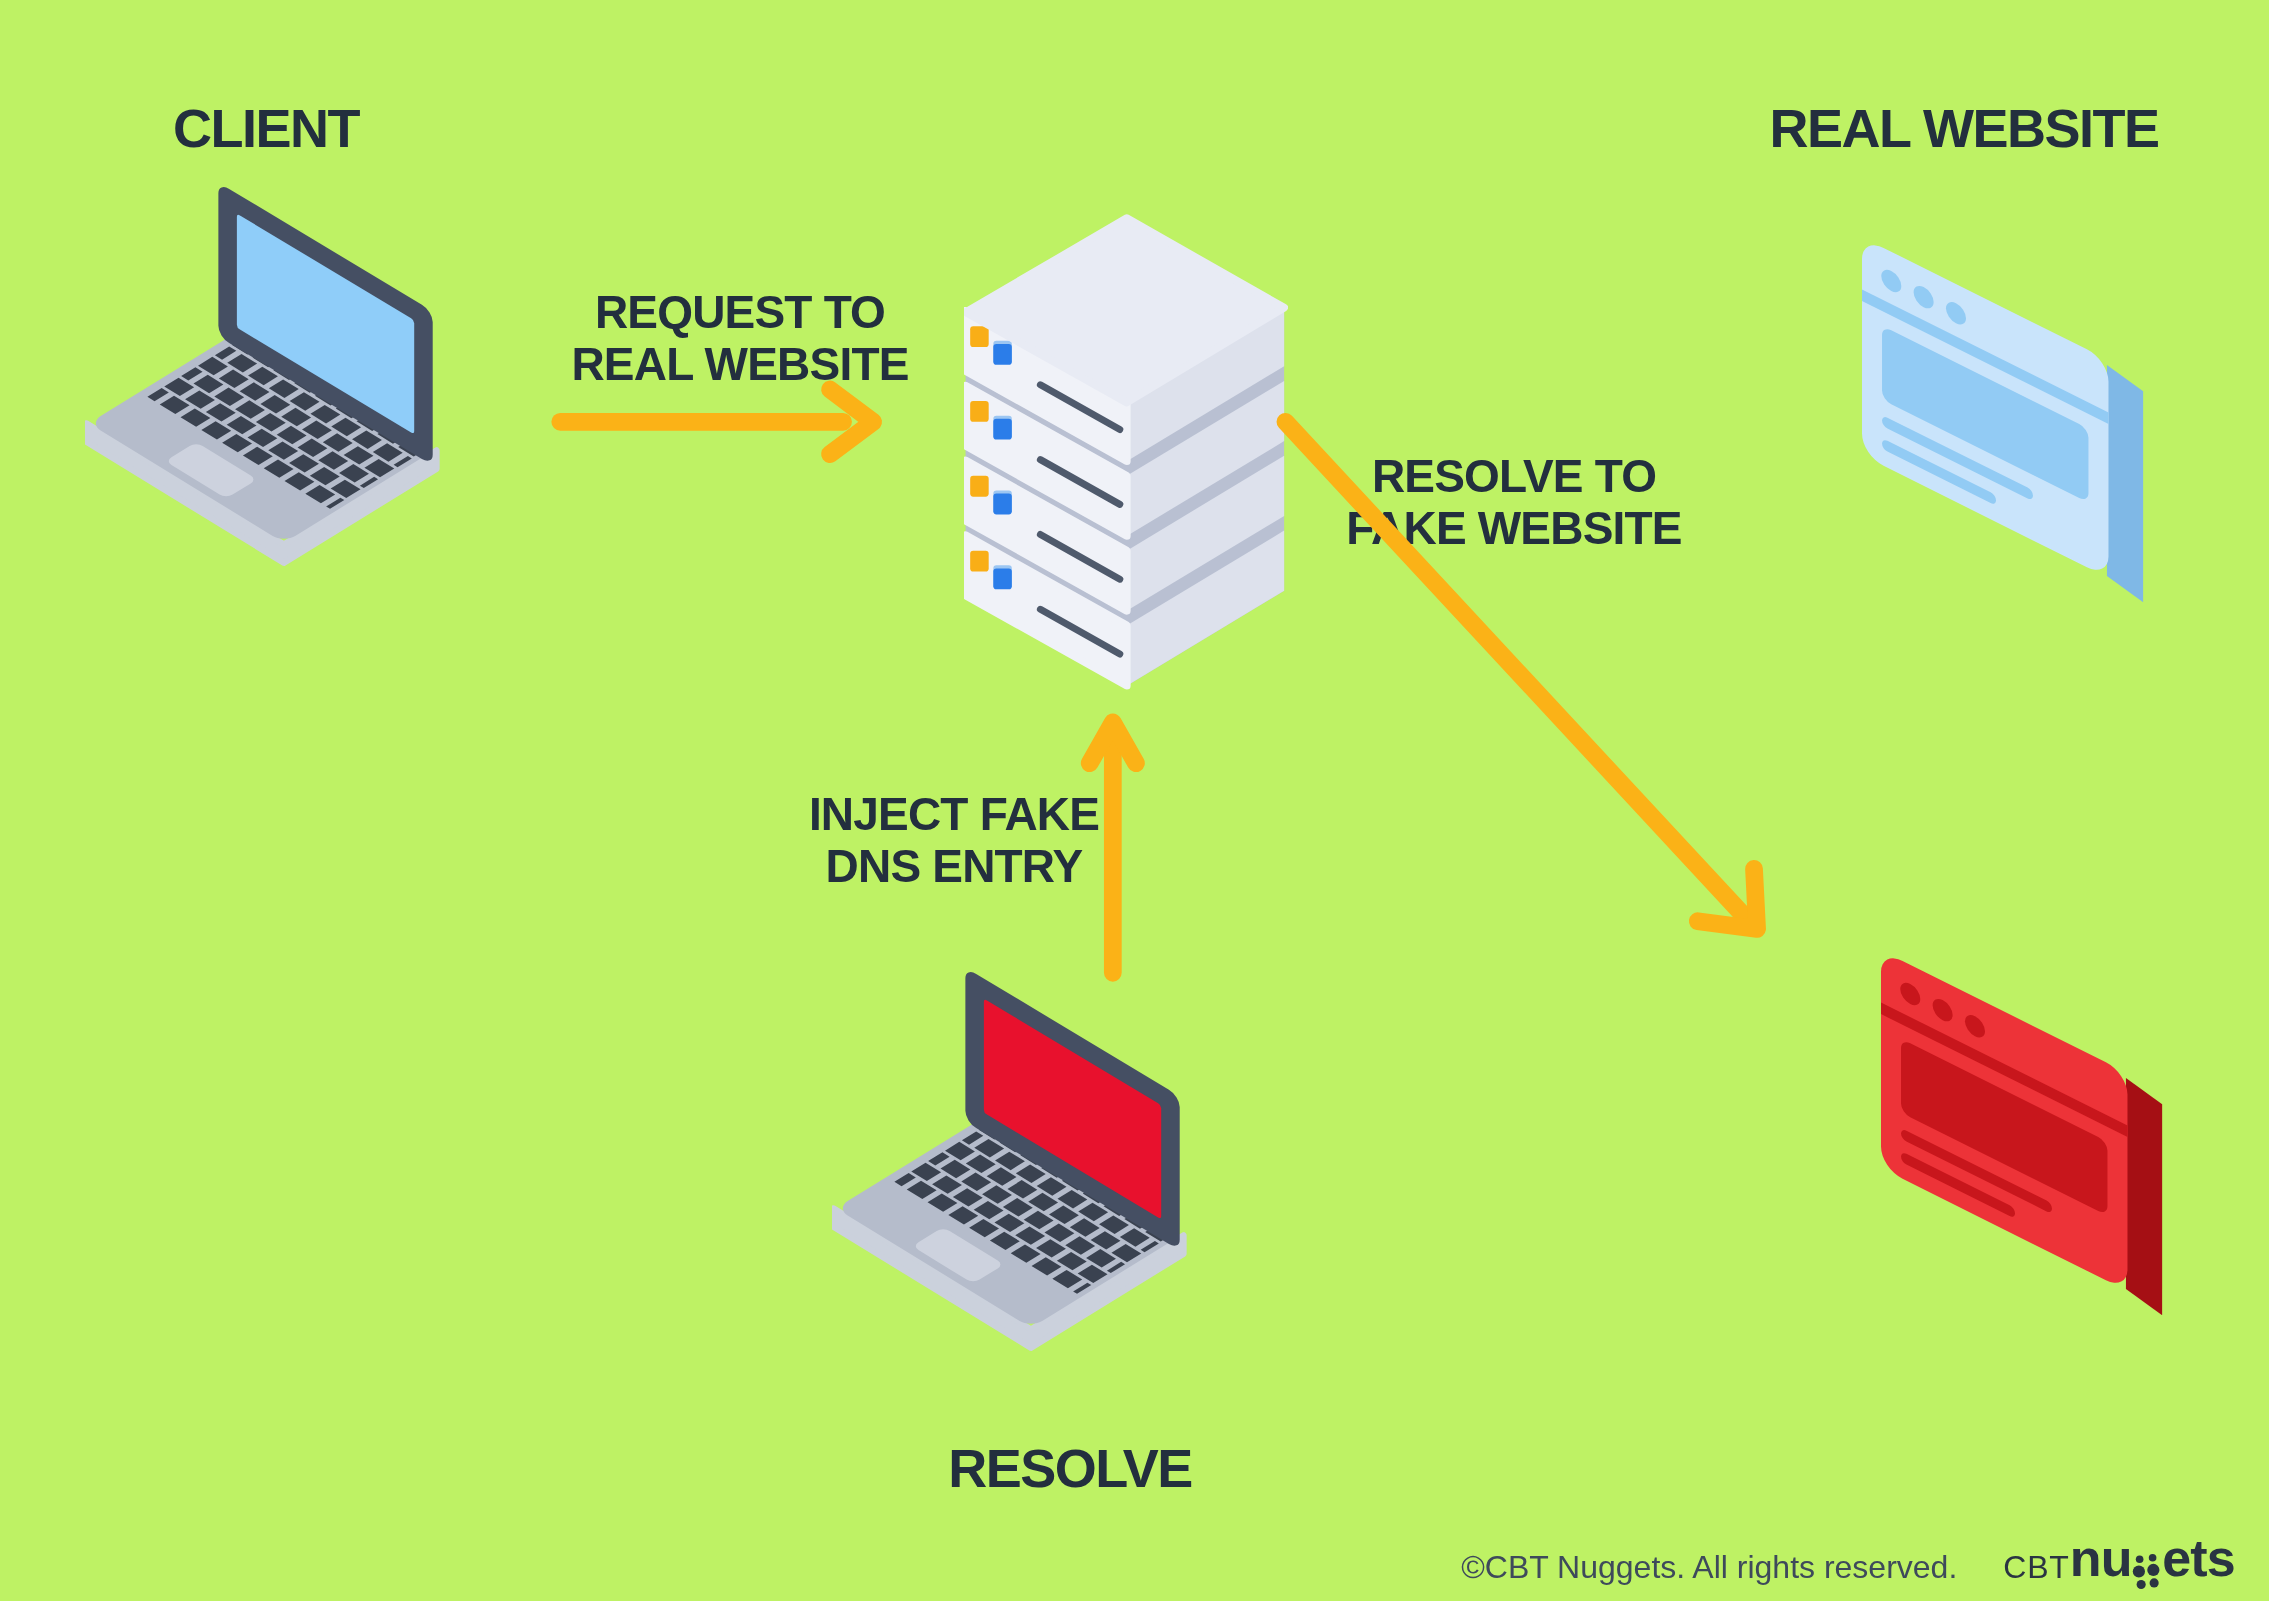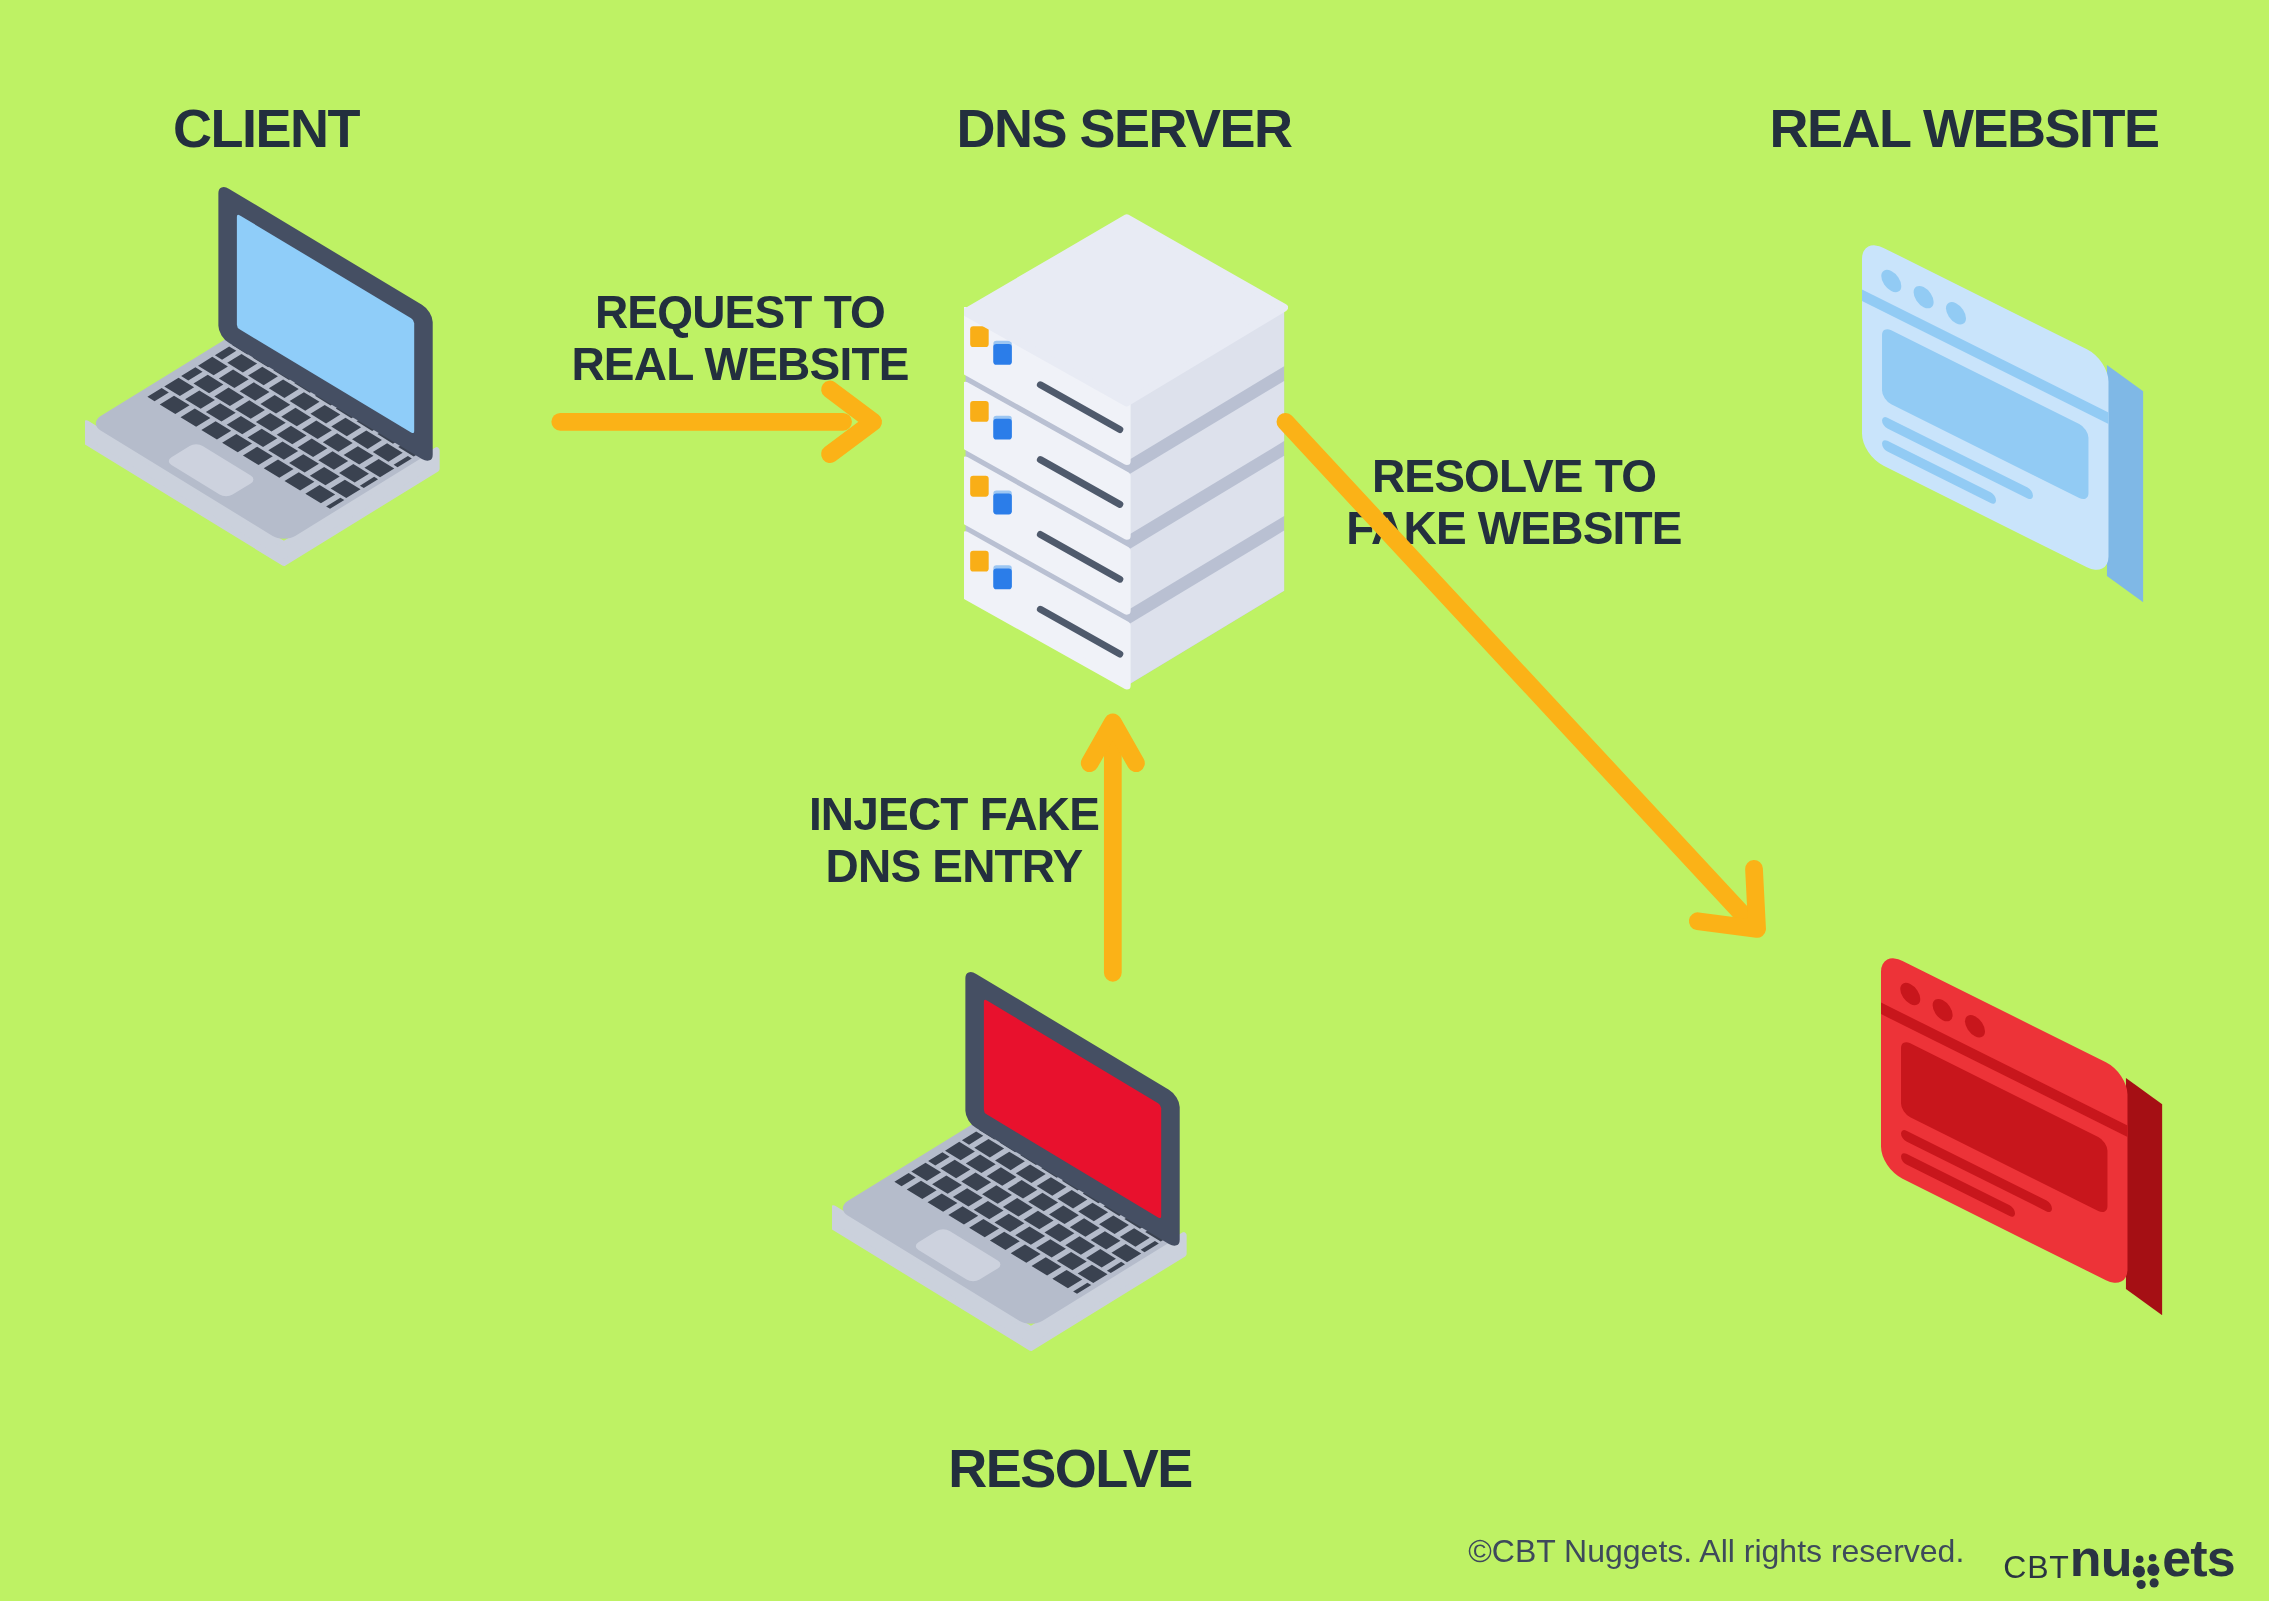--- a/index.html
+++ b/index.html
@@ -14,21 +14,21 @@
   .arrows{position:absolute;left:0;top:0;pointer-events:none;}
   .arrows path{stroke:var(--c-arrow,#FBB217);stroke-width:23px;fill:none;
                stroke-linecap:round;stroke-linejoin:round;}
   
   .laptop-client{--screen:var(--c-screen-blue,#8FCDF9);}
   .laptop-attacker{--screen:var(--c-screen-red,#E8112D);}
   .web-blue{--front:var(--c-web-blue-front,#C9E4FB);--accent:var(--c-web-blue-accent,#92CBF4);
             --side:var(--c-web-blue-side,#7FB8E6);}
   .web-red{--front:var(--c-web-red-front,#ED3338);--accent:var(--c-web-red-accent,#C8161C);
            --side:var(--c-web-red-side,#A50F14);}
-  .footer{position:absolute;right:34px;top:1535px;display:flex;align-items:flex-start;gap:9px;
+  .footer{position:absolute;right:34px;top:1535px;display:flex;align-items:flex-end;gap:16px;
           color:var(--c-footer,#3E4A5B);}
   .footer .copy{font-size:32px;font-weight:400;line-height:1;}
   .brand{display:flex;align-items:flex-end;color:var(--c-brand,#2A3442);}
   .brand .cbt{font-size:32px;font-weight:400;letter-spacing:0.8px;line-height:1;margin-left:30px;}
   .brand .bold{font-size:52px;font-weight:700;letter-spacing:-0.8px;line-height:0.92;}
   .brand svg{display:block;margin:0 0.8px -7px 0.8px;}
 </style>
 </head>
 <body>
 
@@ -100,21 +100,20 @@
           <circle cx="122" cy="38" r="13" fill="var(--accent,#92CBF4)"></circle>
           <rect x="26" y="102" width="268" height="96" rx="12" fill="var(--accent,#92CBF4)"></rect>
           <rect x="26" y="218" width="196" height="14" rx="7" fill="var(--accent,#92CBF4)"></rect>
           <rect x="26" y="248" width="148" height="14" rx="7" fill="var(--accent,#92CBF4)"></rect>
         </g>
       </symbol>
     </defs>
   </svg>
 
   <div class="node-label" style="left:266px;top:101px">CLIENT</div>
-  <div class="node-label" style="left:1124px;top:101px">DNS SERVER</div>
   <div class="node-label" style="left:1964px;top:101px">REAL WEBSITE</div>
   <div class="node-label" style="left:1070px;top:1441px">RESOLVE</div>
 
   <div class="edge-label" style="left:740px;top:287px">REQUEST TO
 REAL WEBSITE</div>
   <div class="edge-label" style="left:1514px;top:451px">RESOLVE TO
 FAKE WEBSITE</div>
   <div class="edge-label" style="left:954px;top:789px">INJECT FAKE
 DNS ENTRY</div>
 

